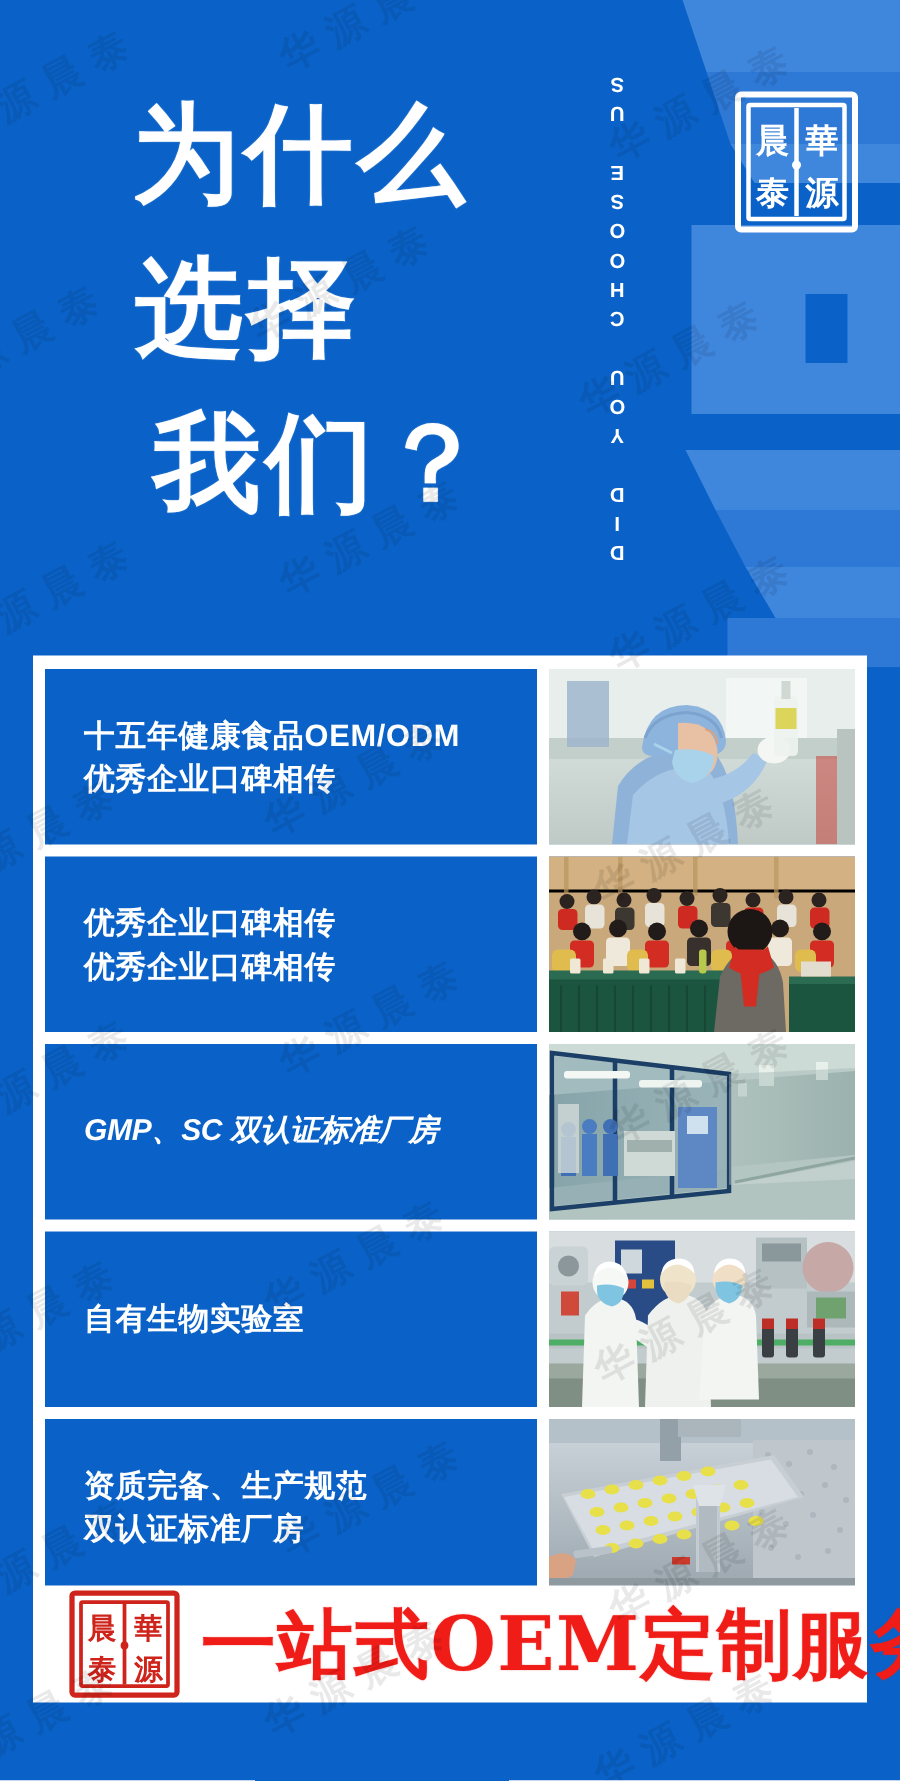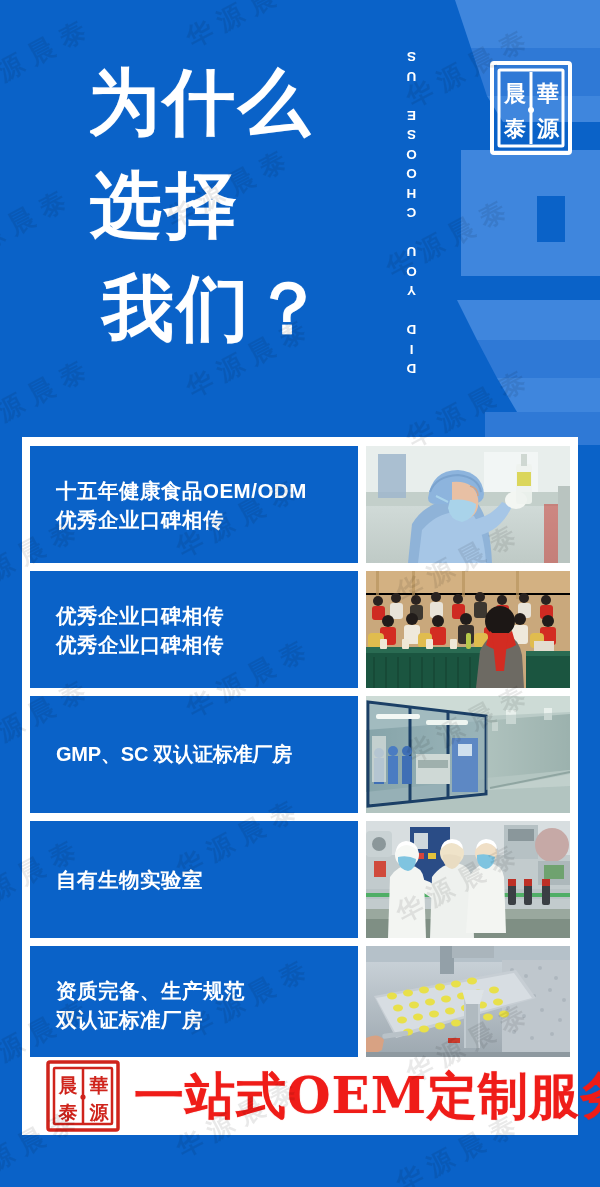--- a/index.html
+++ b/index.html
@@ -121,21 +121,21 @@
     padding-right:8px;
   }
   .card-text .l {
     display:block;
     font-size:20.5px;
     font-weight:700;
     line-height:29px;
     letter-spacing:0.5px;
     white-space:nowrap;
   }
-  .card-text .l.tight { letter-spacing:-0.2px; font-size:20px; }
+  .card-text .l.tight { letter-spacing:-0.2px; font-size:20px;font-style:italic; }
 
   .card-photo {
     width:204px;
     height:117px;
     overflow:hidden;
     position:relative;
     background:#9fb3bd;
   }
   .card-photo svg { display:block; width:204px; height:117px; }
 

